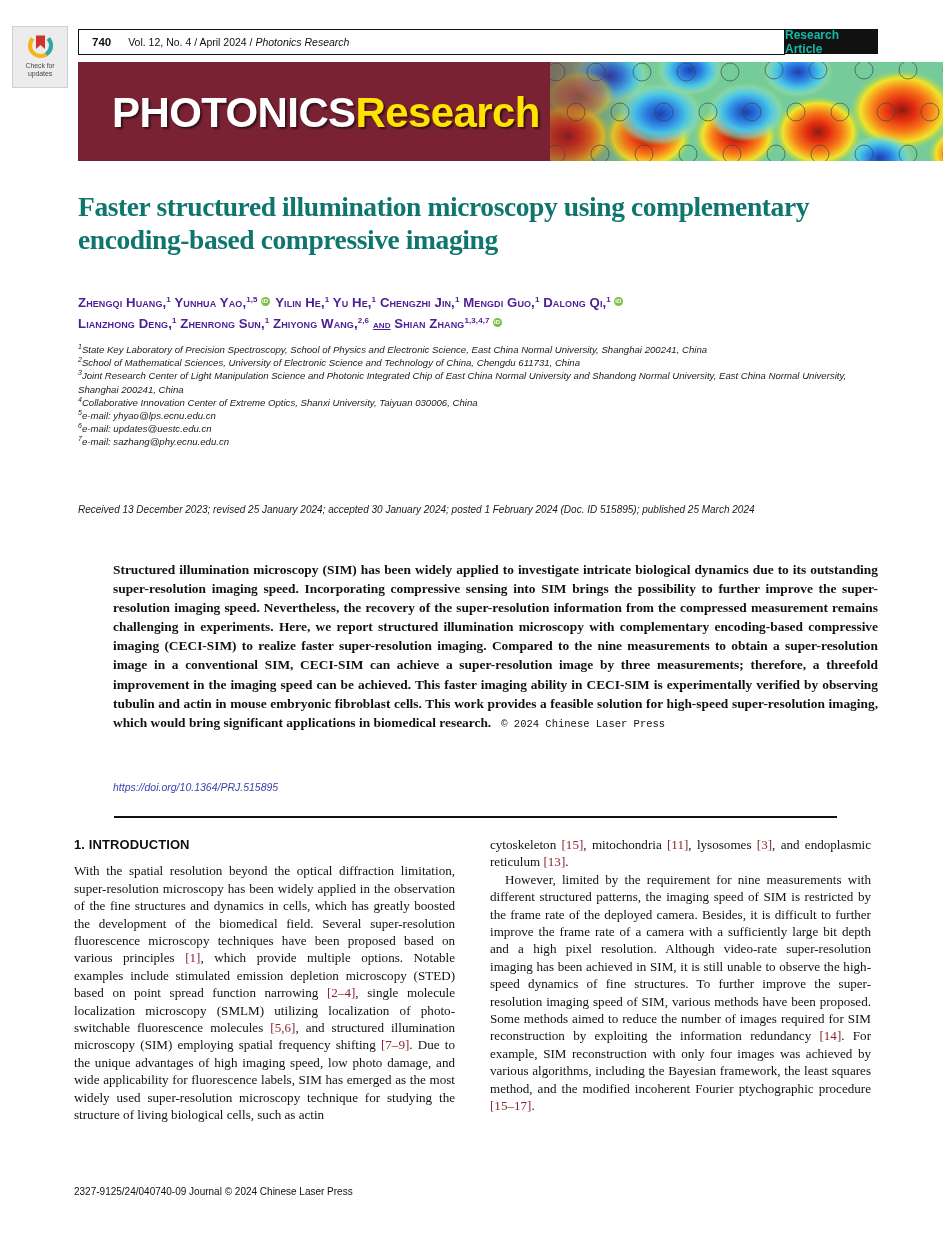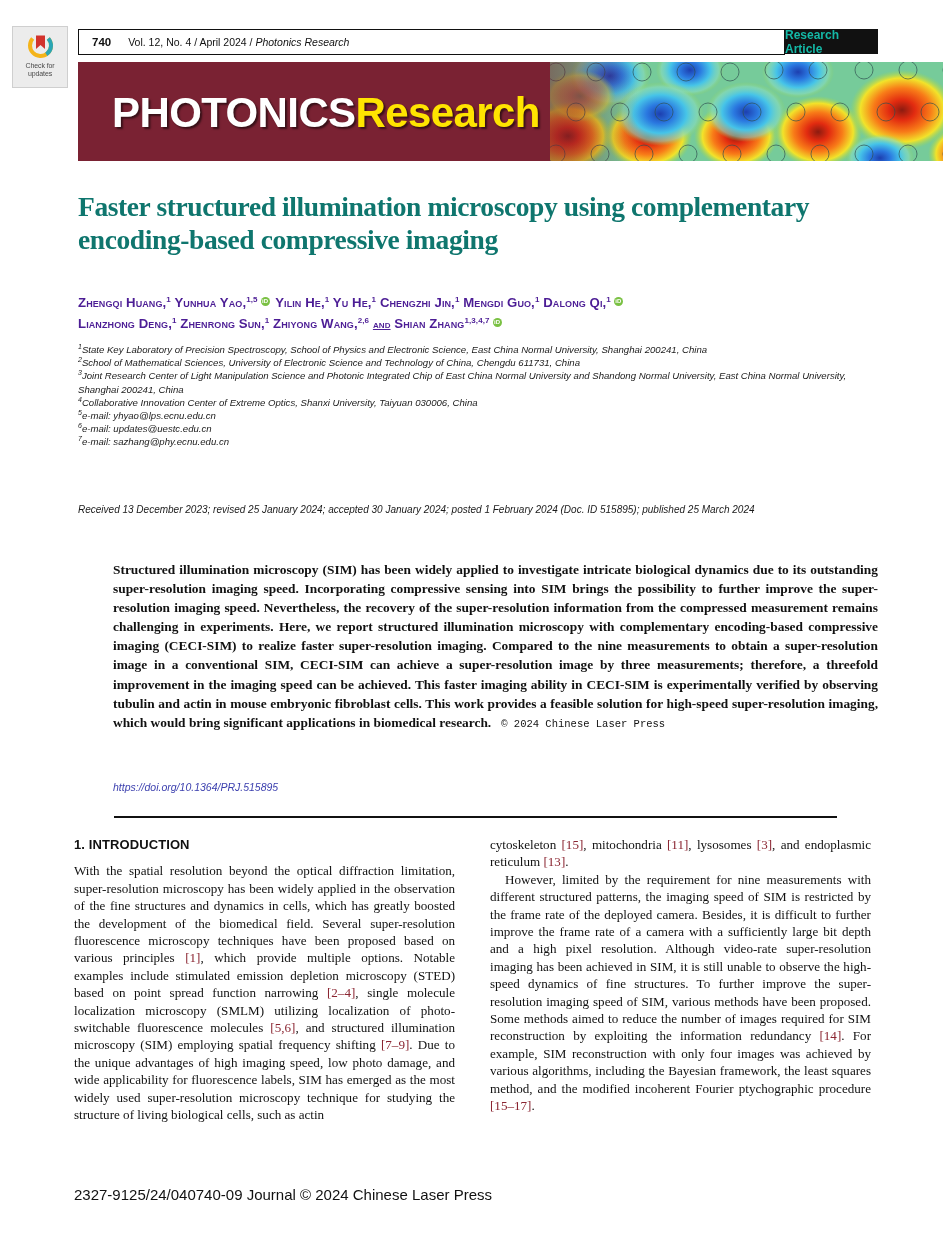--- a/index.html
+++ b/index.html
@@ -269,21 +269,21 @@
     text-align: justify;
   }
   .col p.indent { text-indent: 15px; }
   .ref { color: #8a2430; }
 
   
   .footer {
     position: absolute;
     left: 74px; top: 1186px;
     font-family: "Liberation Sans", sans-serif;
-    font-size: 15px;
+    font-size: 10px;
     color: #111;
   }
 </style>
 </head>
 <body>
 
 <div class="page-header">
 
   <div class="crossmark">
     <div class="crossmark-mark">

